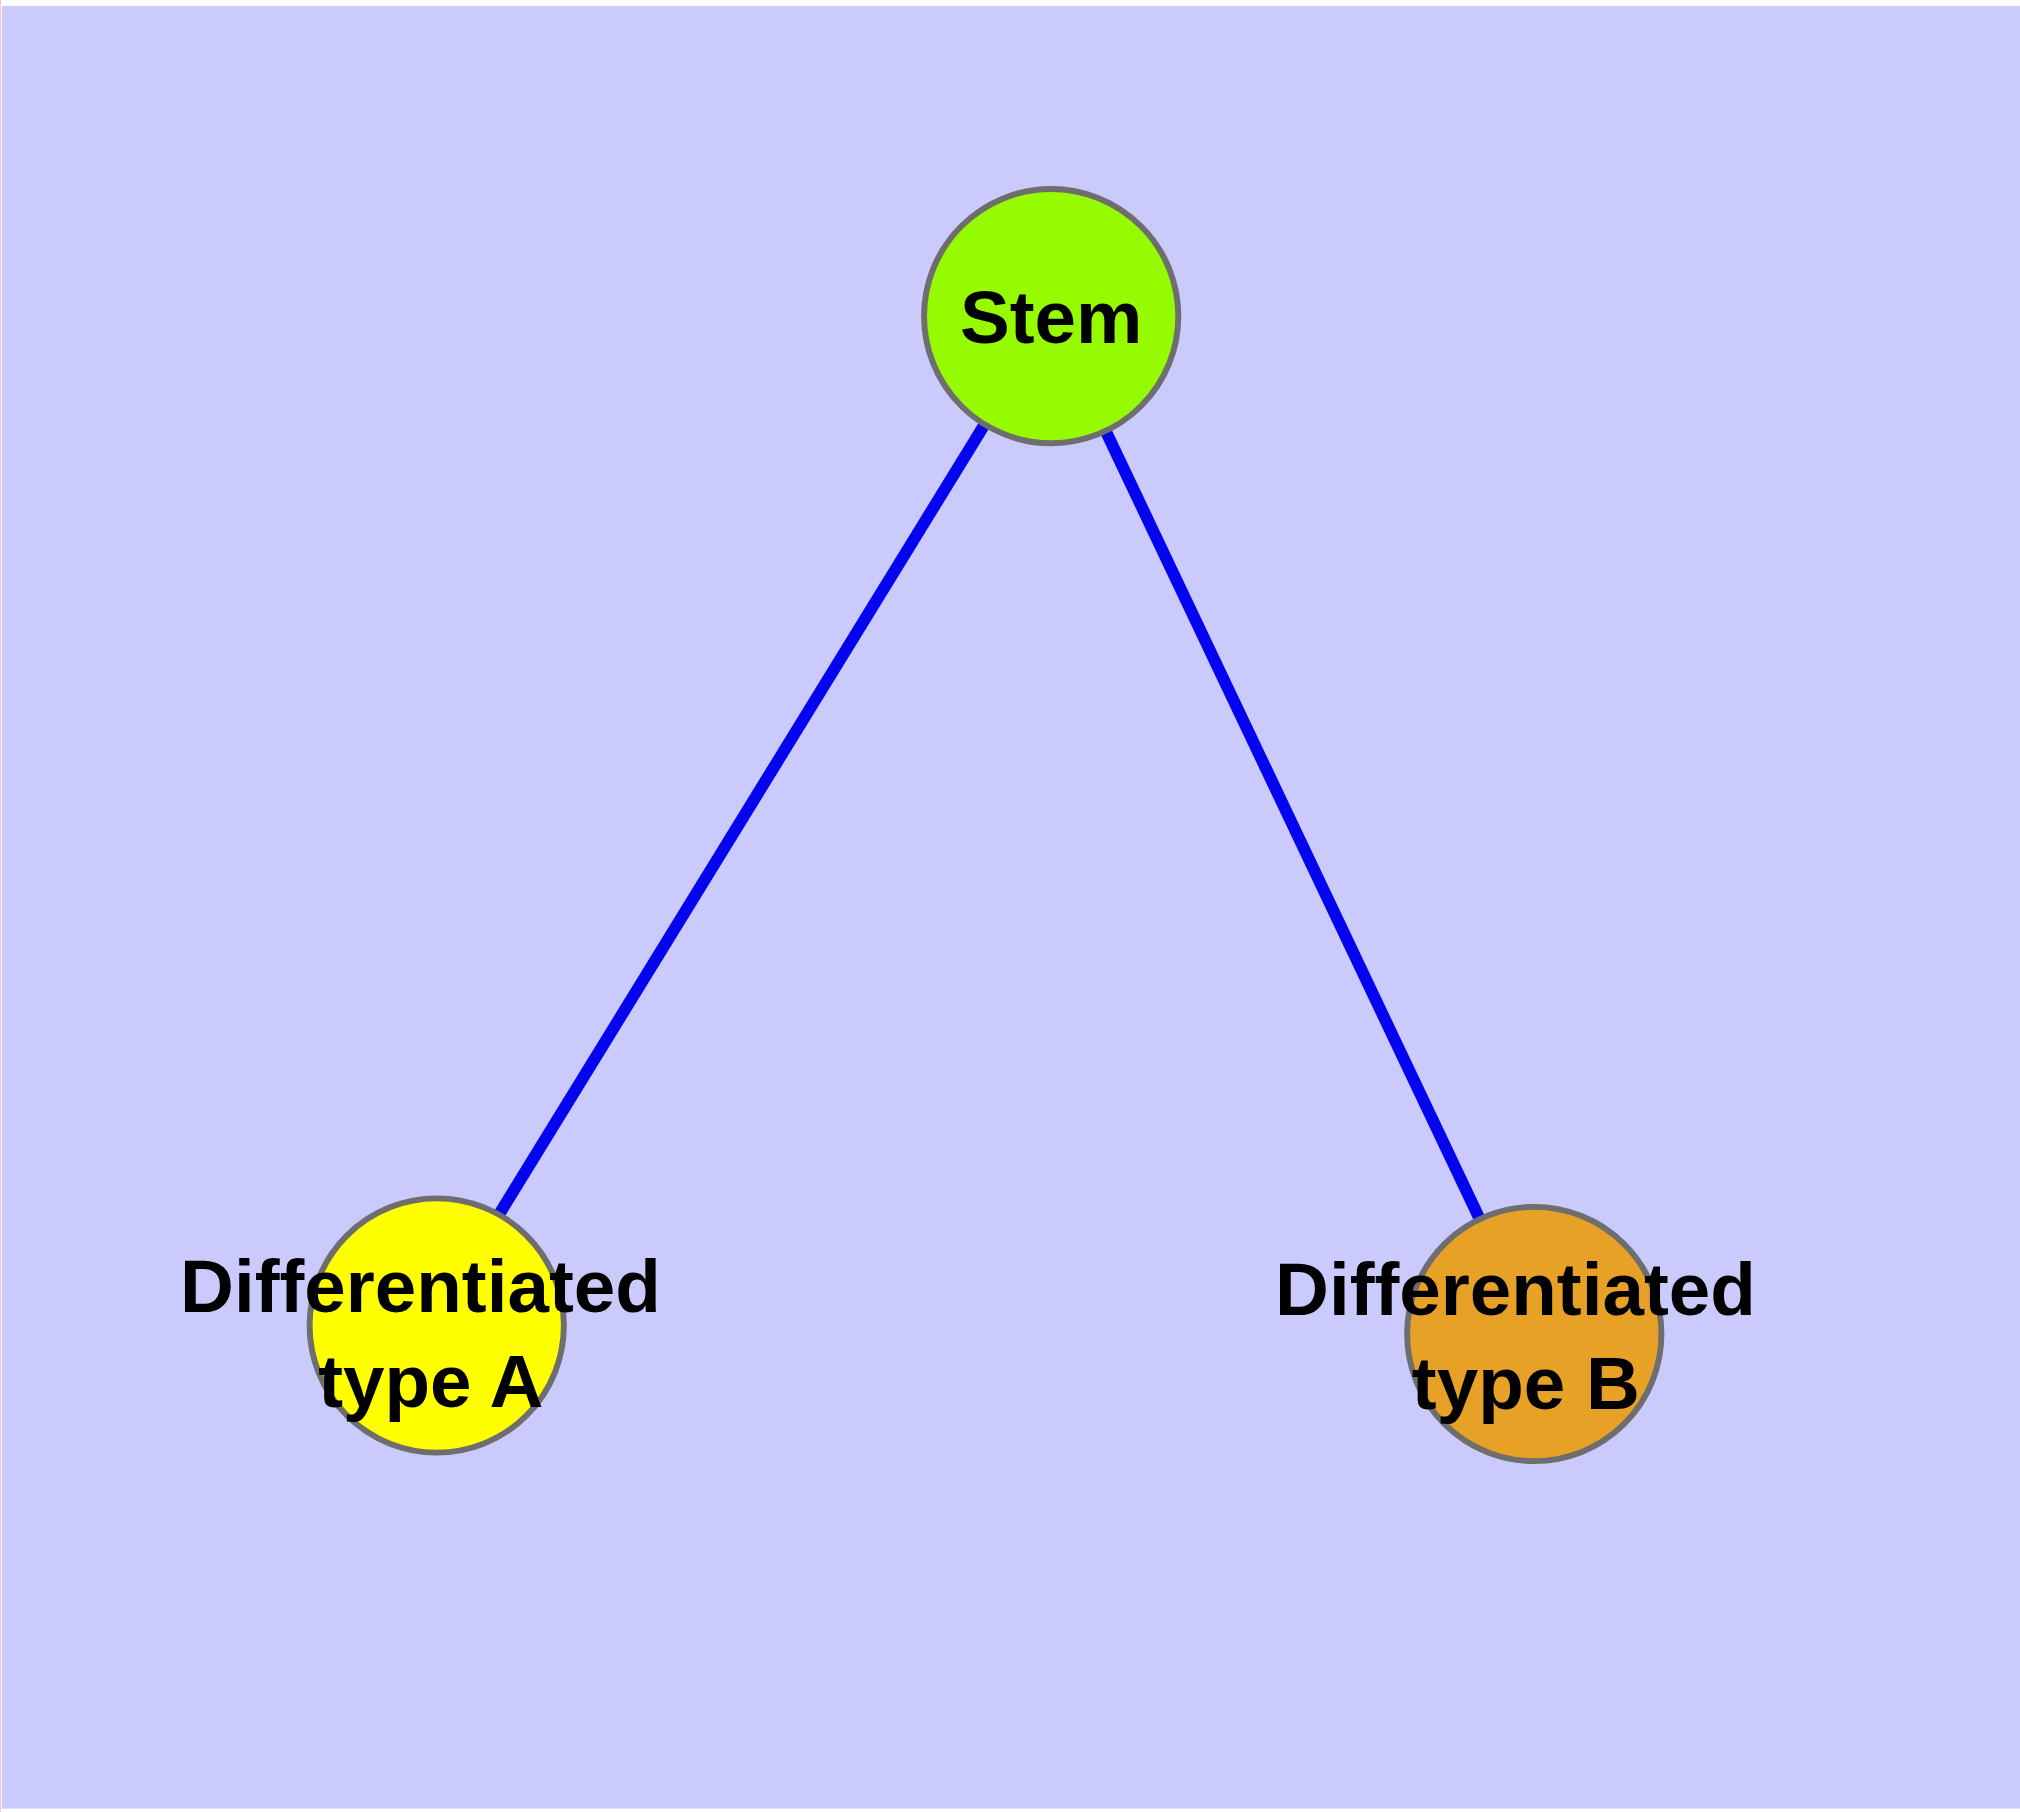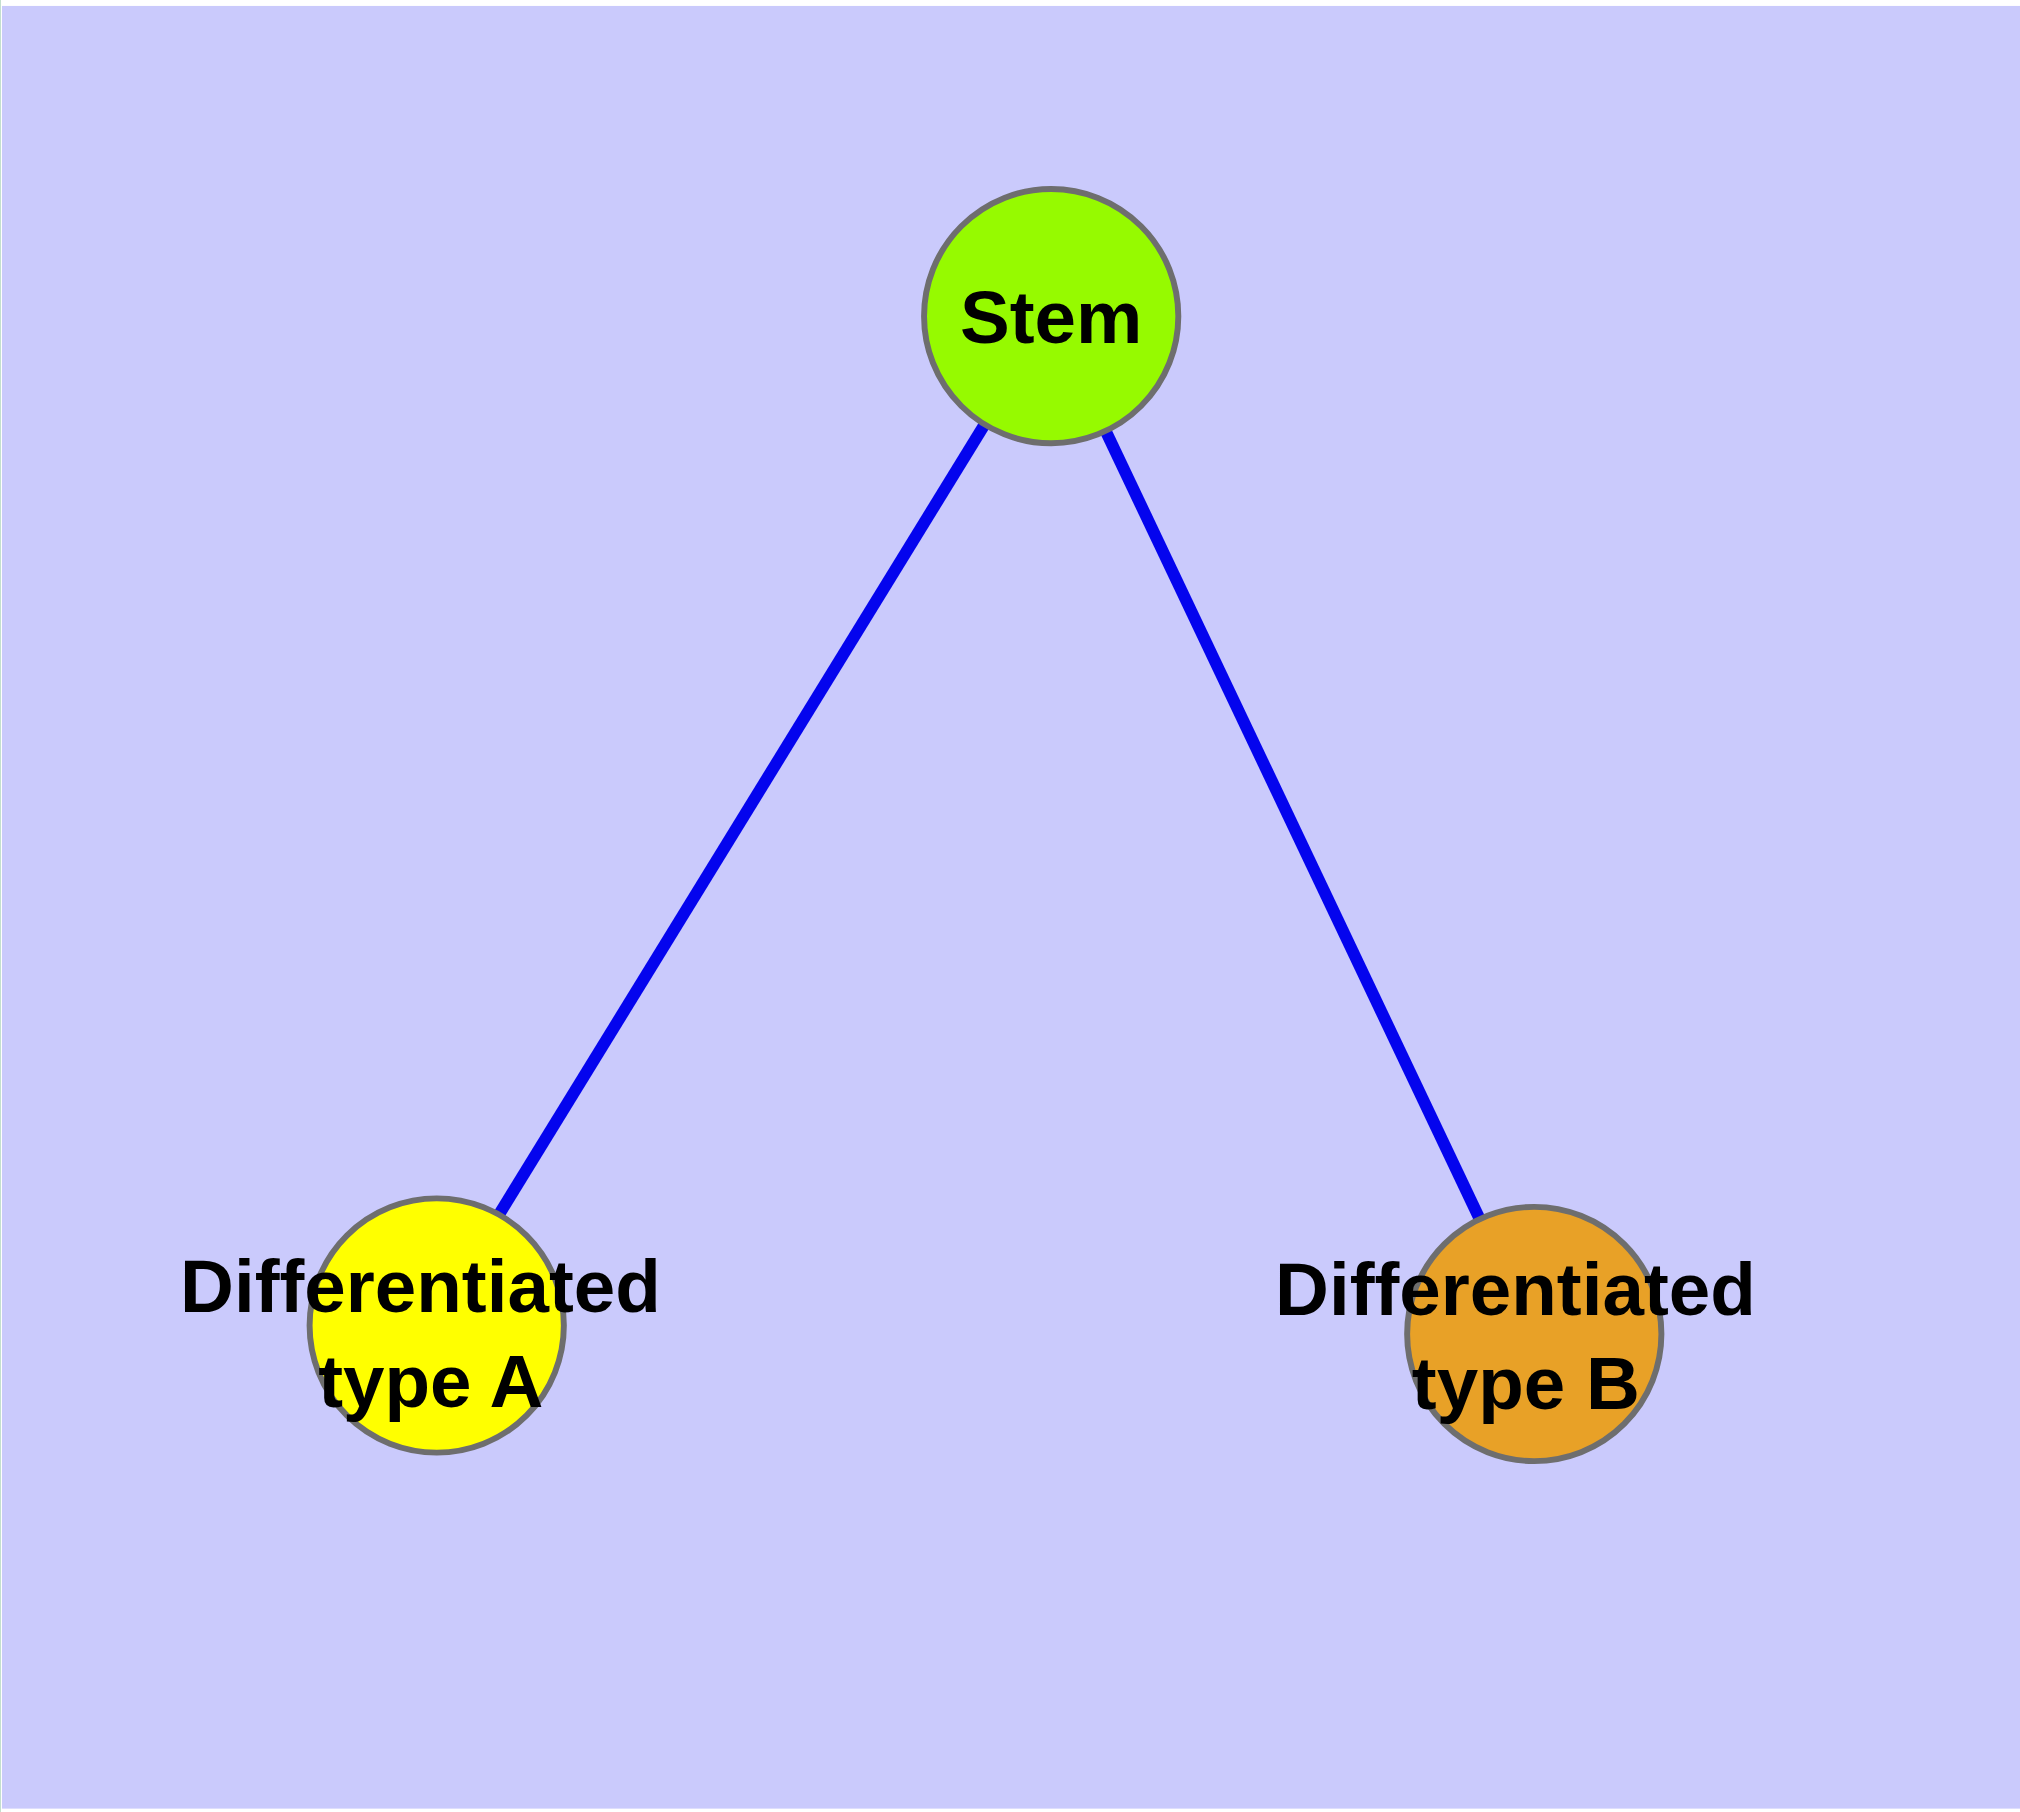--- a/index.html
+++ b/index.html
@@ -4,21 +4,21 @@
 <style>
   html, body {
     margin: 0;
     padding: 0;
     background: #ffffff;
   }
   .figure {
     position: relative;
     width: 2021px;
     height: 1812px;
-    background: #15803d;
+    background: #be185d;
     overflow: hidden;
   }
   svg {
     display: block;
     width: 2021px;
     height: 1812px;
   }
   .node-label {
     font-family: "Liberation Sans", "DejaVu Sans", sans-serif;
     font-weight: bold;

